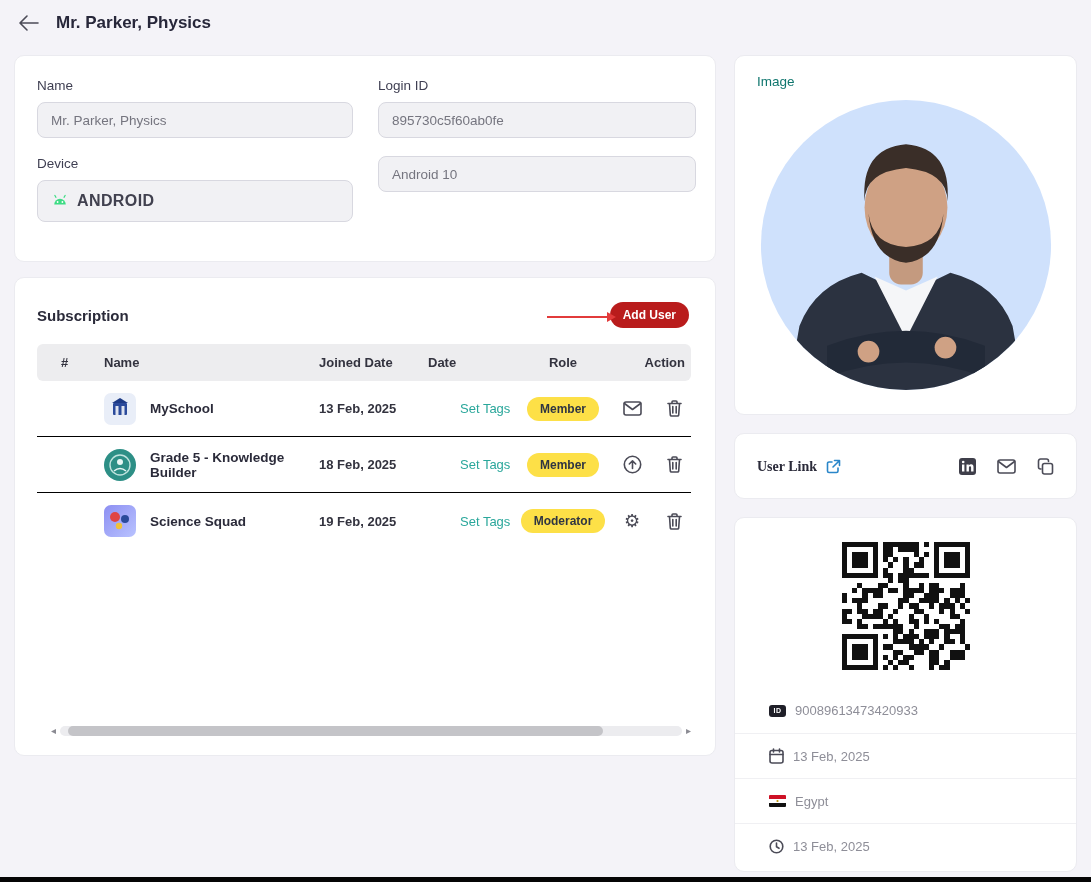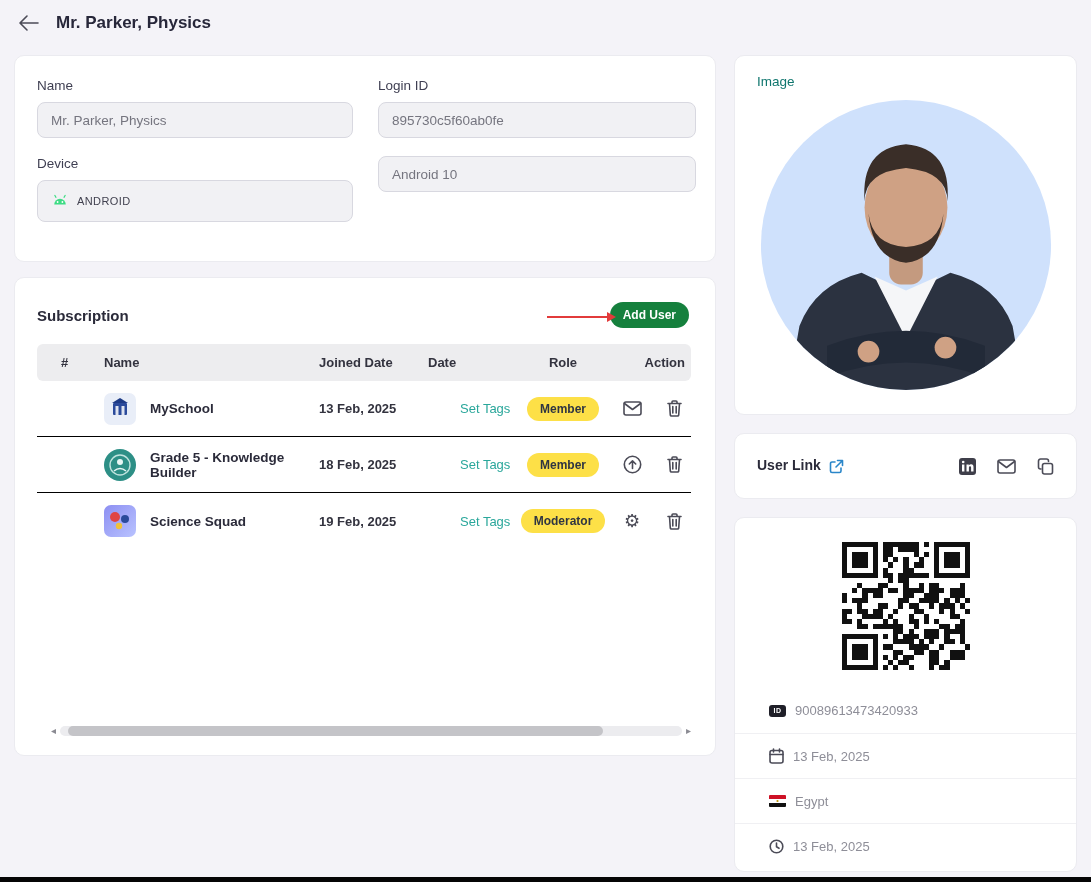--- a/index.html
+++ b/index.html
@@ -28,29 +28,29 @@
   .field-label { font-size:13.5px; color:#3f3f52; font-weight:500; margin-bottom:9px; display:block; }
   .text-input {
     width:100%; height:36px; background:#f1f1f4; border:1px solid #d8d8e0;
     border-radius:8px; padding:0 13px; font-size:13.5px; color:#75757f;
     font-family:"Liberation Sans", sans-serif;
   }
   .device-box {
     width:100%; height:42px; background:#f1f1f4; border:1px solid #d8d8e0;
     border-radius:8px; display:flex; align-items:center; gap:8px; padding:0 13px;
   }
-  .device-box span { font-size:11px; font-weight:400; letter-spacing:.4px; color:#41414f; }
+  .device-box span { font-size:16px; font-weight:700; letter-spacing:.4px; color:#41414f; }
 
   
   .card-subscription { left:14px; top:277px; width:702px; height:479px; padding:22px 26px 22px 22px; }
   .sub-head { display:flex; align-items:center; justify-content:space-between; height:30px; margin-bottom:14px; position:relative; }
   .sub-title { font-size:15px; font-weight:700; color:#2b2b3a; }
   .annotation-arrow { position:absolute; right:72px; top:9px; }
   .add-user-btn {
-    background:#15803d; color:#fff; border:none; border-radius:14px;
+    background:#b91c1c; color:#fff; border:none; border-radius:14px;
     font-size:12px; font-weight:600; padding:6px 13px; cursor:pointer;
     font-family:"Liberation Sans", sans-serif;
   }
   .tbl { width:654px; }
   .tbl-header {
     display:flex; align-items:center; height:37px; background:#ededef;
     border-radius:6px; font-size:13px; font-weight:600; color:#33333f;
   }
   .tbl-row { display:flex; align-items:center; height:56px; border-bottom:1px solid #000000; font-size:13.5px; }
   .tbl-row:last-child { border-bottom:none; }
@@ -74,21 +74,21 @@
   .hscroll { position:absolute; left:36px; right:24px; bottom:18px; height:12px; display:flex; align-items:center; gap:4px; }
   .hscroll-track { flex:1; height:10px; background:#ececef; border-radius:5px; position:relative; }
   .hscroll-thumb { position:absolute; left:8px; top:0; height:10px; width:86%; background:#c4c4c8; border-radius:5px; cursor:grab; }
   .scroll-arrow { font-size:10px; color:#8a8a92; cursor:pointer; background:none; border:none; padding:0; line-height:1; }
 
   
   .card-image { left:734px; top:55px; width:343px; height:360px; padding:18px 22px; }
   .image-label { font-size:13.5px; font-weight:400; color:#0f766e; margin-bottom:8px; display:block; }
   .avatar-wrap { display:flex; justify-content:center; }
   .card-userlink { left:734px; top:433px; width:343px; height:66px; display:flex; align-items:center; justify-content:space-between; padding:0 20px 0 22px; }
-  .userlink-left { display:flex; align-items:flex-start; gap:7px; font-size:14px; font-weight:600; color:#2b2b3a; }
+  .userlink-left { display:flex; align-items:flex-end; gap:7px; font-size:14px; font-weight:600; color:#2b2b3a;font-family:Liberation Serif, serif; }
   .userlink-icons { display:flex; align-items:center; gap:17px; }
   .card-info { left:734px; top:517px; width:343px; height:355px; padding-top:22px; }
   .qr-wrap { display:flex; justify-content:center; }
   .qr-box { background:#fff; padding:2px; }
   .info-rows { margin-top:12px; }
   .info-row { height:45px; display:flex; align-items:center; gap:9px; padding-left:34px; border-top:1px solid #f0f0f3; font-size:13px; color:#8e8e98; }
   .info-row:first-child { border-top:none; }
   .id-chip { background:#1f1f28; color:#fff; font-size:7px; font-weight:700; border-radius:3px; width:17px; height:12px; display:flex; align-items:center; justify-content:center; letter-spacing:.5px; }
   .flag { width:17px; height:12px; display:block; border-radius:1px; overflow:hidden; }
 

